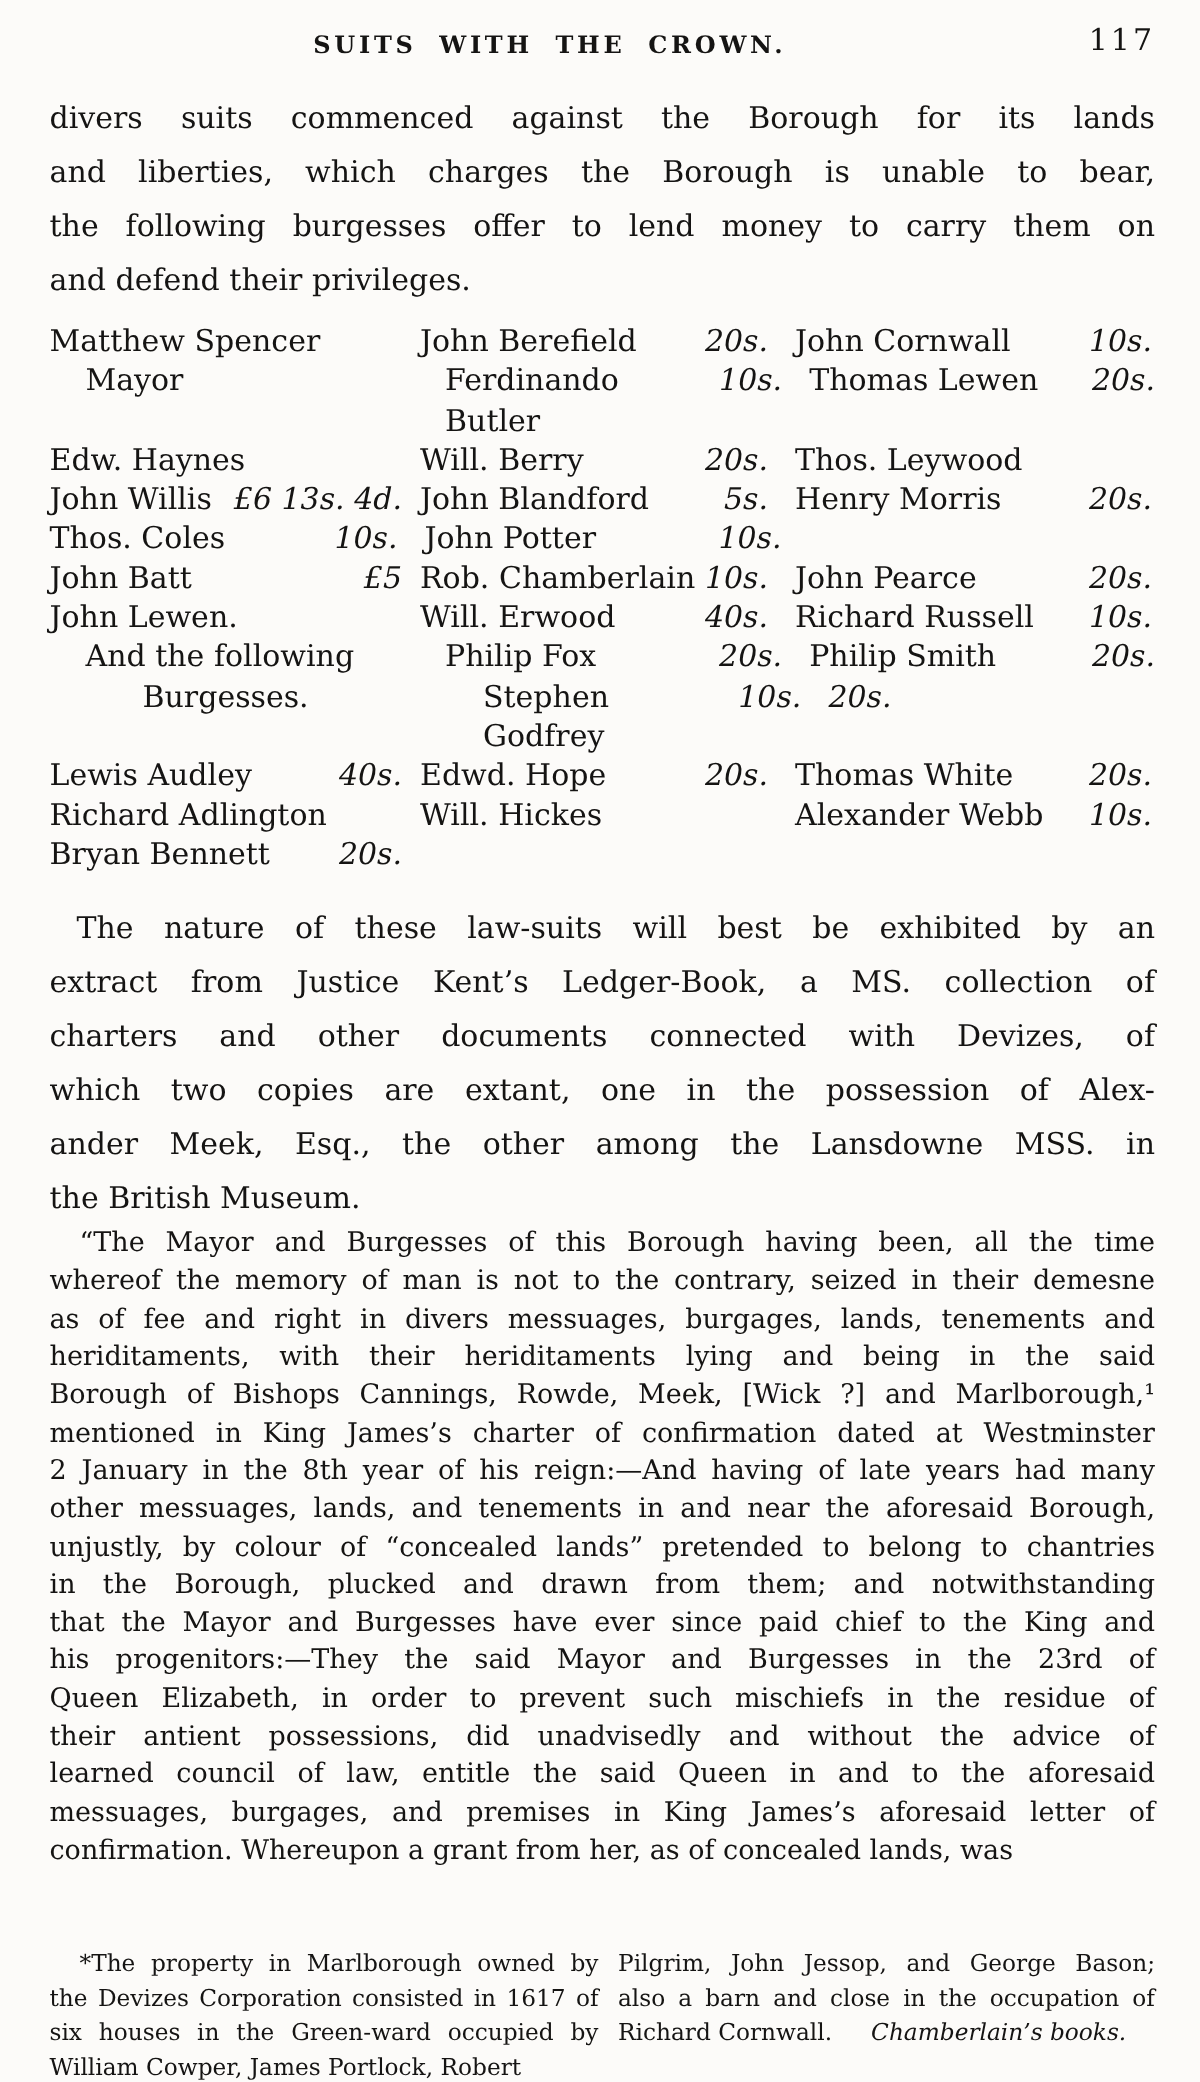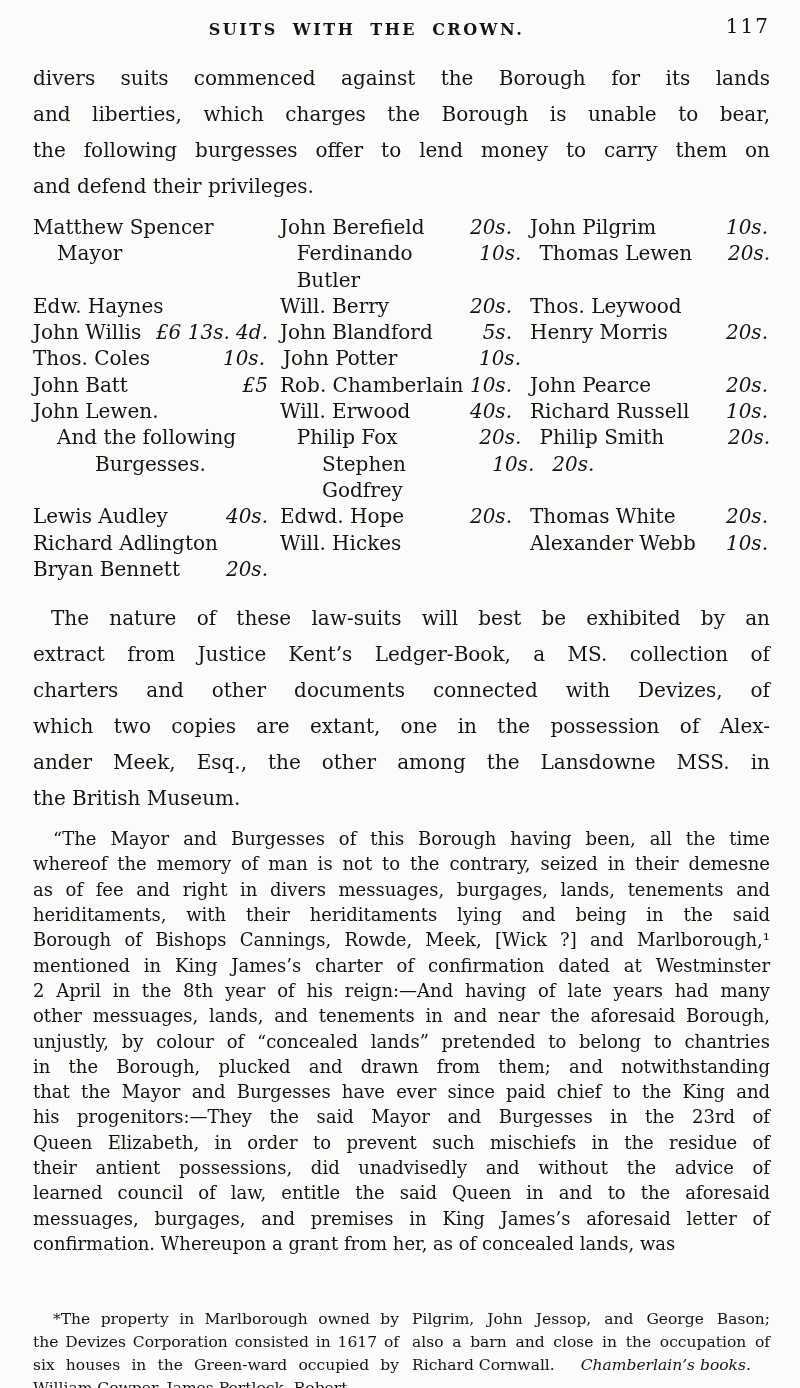--- a/index.html
+++ b/index.html
@@ -39,21 +39,21 @@
   .lrow { display:flex; }
   .cell { display:flex; justify-content:space-between; }
   .c1 { width:235px; margin-right:12px; }
   .c2 { width:232px; margin-right:18px; }
   .c3 { width:238px; }
   .amt { white-space:nowrap;font-style:italic; }
   .ind1 { padding-left:24px; }
   .ind2 { padding-left:62px; }
 
   
-  .quote { margin-top:10px; font-size:18px; line-height:25.3px; }
+  .quote { font-size:18px; line-height:25.3px; }
   .qindent { text-indent:20px; }
 
   
   .footnote { margin-top:52px; display:flex; font-size:15.5px; line-height:23px; }
   .fn-left  { width:366px; margin-right:13px; }
   .fn-right { width:358px; }
   .fn-indent { text-indent:20px; }
   .fn-src { font-style:italic; margin-left:26px; }
 </style>
 </head>
@@ -77,21 +77,21 @@
     <div class="lrow">
       <div class="cell c1">
           <span class="nm">Matthew Spencer</span>
           <span class="amt"></span>
         </div>
       <div class="cell c2">
           <span class="nm">John Berefield</span>
           <span class="amt">20s.</span>
         </div>
       <div class="cell c3">
-          <span class="nm">John Pilgrim</span>
+          <span class="nm">John Cornwall</span>
           <span class="amt">10s.</span>
         </div>
     </div>
     <div class="lrow">
       <div class="cell c1 ind1">
           <span class="nm">Mayor</span>
           <span class="amt"></span>
         </div>
       <div class="cell c2">
           <span class="nm">Ferdinando Butler</span>
@@ -248,21 +248,21 @@
     <div class="jline last">the British Museum.</div>
   </section>
 
   <section class="quote">
     <div class="jline qindent">“The Mayor and Burgesses of this Borough having been, all the time</div>
     <div class="jline">whereof the memory of man is not to the contrary, seized in their demesne</div>
     <div class="jline">as of fee and right in divers messuages, burgages, lands, tenements and</div>
     <div class="jline">heriditaments, with their heriditaments lying and being in the said</div>
     <div class="jline">Borough of Bishops Cannings, Rowde, Meek, [Wick ?] and Marlborough,¹</div>
     <div class="jline">mentioned in King James’s charter of confirmation dated at Westminster</div>
-    <div class="jline">2 April in the 8th year of his reign:—And having of late years had many</div>
+    <div class="jline">2 January in the 8th year of his reign:—And having of late years had many</div>
     <div class="jline">other messuages, lands, and tenements in and near the aforesaid Borough,</div>
     <div class="jline">unjustly, by colour of “concealed lands” pretended to belong to chantries</div>
     <div class="jline">in the Borough, plucked and drawn from them; and notwithstanding</div>
     <div class="jline">that the Mayor and Burgesses have ever since paid chief to the King and</div>
     <div class="jline">his progenitors:—They the said Mayor and Burgesses in the 23rd of</div>
     <div class="jline">Queen Elizabeth, in order to prevent such mischiefs in the residue of</div>
     <div class="jline">their antient possessions, did unadvisedly and without the advice of</div>
     <div class="jline">learned council of law, entitle the said Queen in and to the aforesaid</div>
     <div class="jline">messuages, burgages, and premises in King James’s aforesaid letter of</div>
     <div class="jline last">confirmation.  Whereupon a grant from her, as of concealed lands, was</div>

